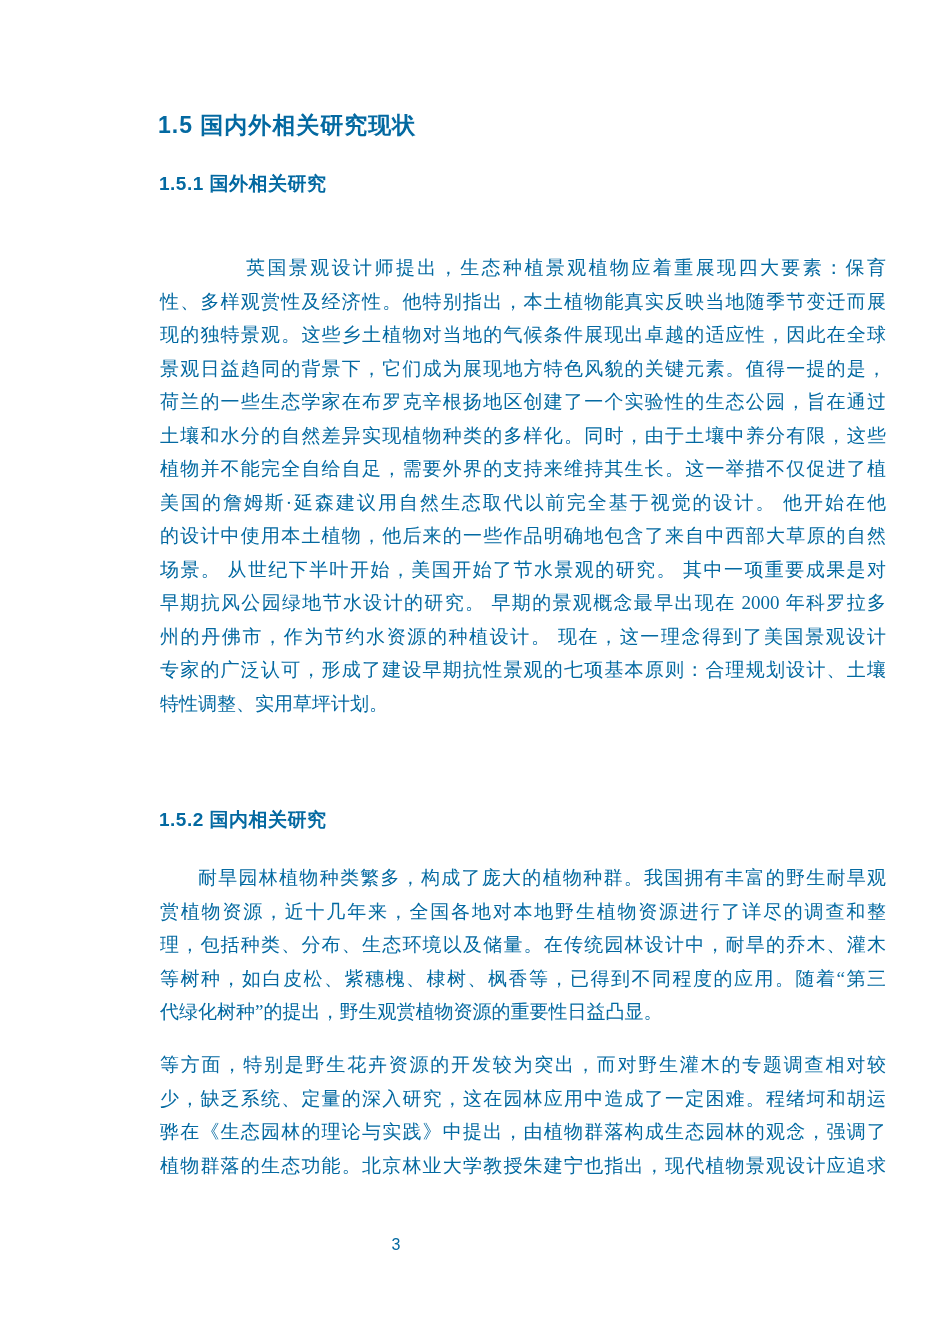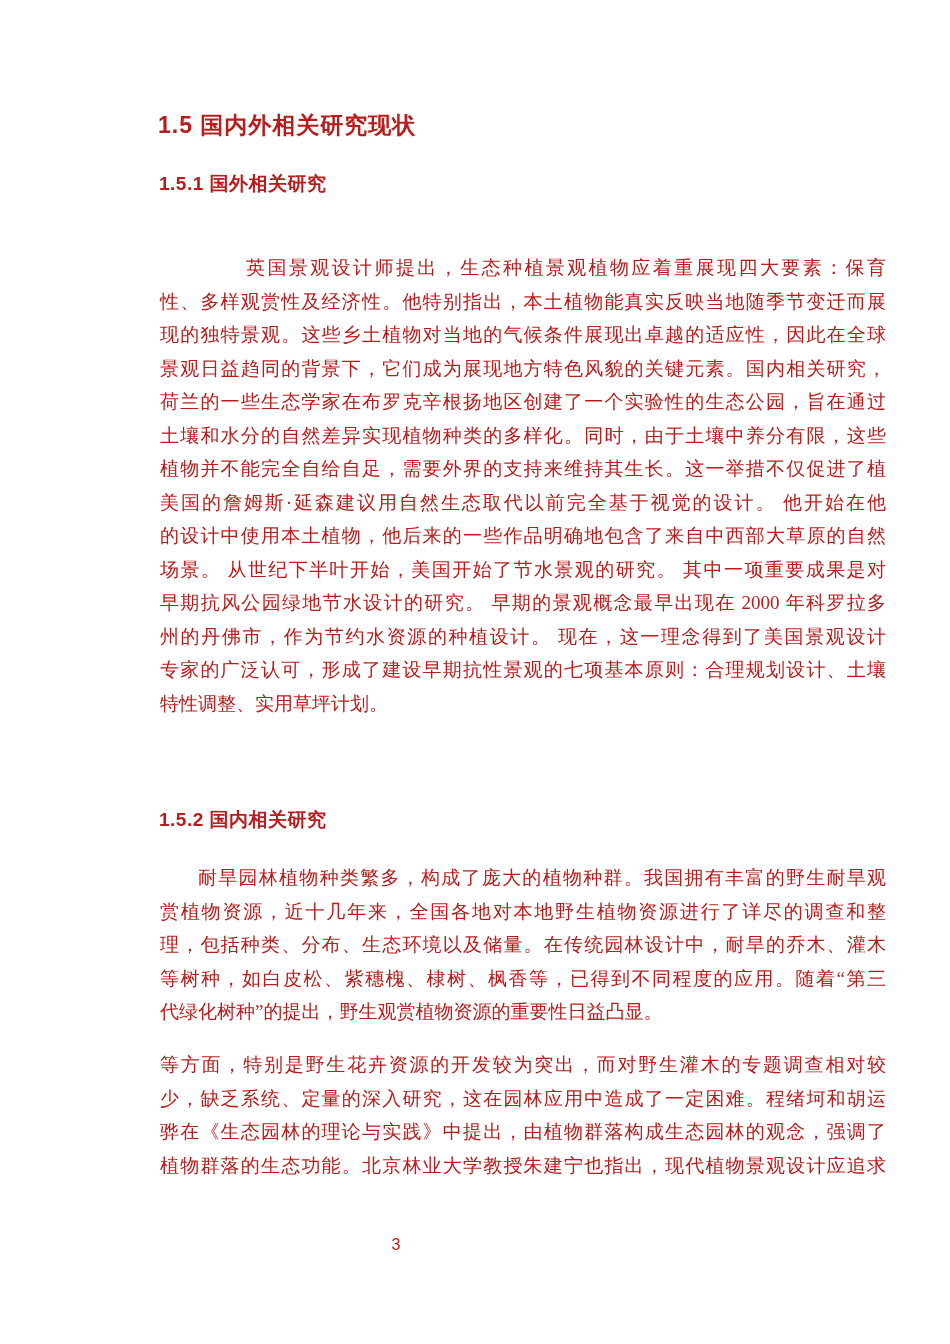--- a/index.html
+++ b/index.html
@@ -2,21 +2,21 @@
 <html><head>
 <meta charset="utf-8">
 <style>
   html, body { margin: 0; padding: 0; background: #888; }
   .page {
     position: relative;
     width: 950px;
     height: 1344px;
     margin: 0 auto;
     background: #ffffff;
-    color: #b91c1c;
+    color: #0369a1;
     font-family: "Liberation Serif", "DejaVu Serif", serif;
     overflow: hidden;
   }
   .heading-main {
     position: absolute;
     left: 158px;
     top: 110px;
     margin: 0;
     font-family: "Liberation Sans", "DejaVu Sans", sans-serif;
     font-weight: bold;
@@ -74,21 +74,21 @@
 <div class="page">
 
   <h1 class="heading-main">1.5 国内外相关研究现状</h1>
 
   <h2 class="heading-sub h-151">1.5.1 国外相关研究</h2>
 
   <div class="para p1 indent-lg">
       <div class="tline first">英国景观设计师提出，生态种植景观植物应着重展现四大要素：保育</div>
       <div class="tline">性、多样观赏性及经济性。他特别指出，本土植物能真实反映当地随季节变迁而展</div>
       <div class="tline">现的独特景观。这些乡土植物对当地的气候条件展现出卓越的适应性，因此在全球</div>
-      <div class="tline">景观日益趋同的背景下，它们成为展现地方特色风貌的关键元素。国内相关研究，</div>
+      <div class="tline">景观日益趋同的背景下，它们成为展现地方特色风貌的关键元素。值得一提的是，</div>
       <div class="tline">荷兰的一些生态学家在布罗克辛根扬地区创建了一个实验性的生态公园，旨在通过</div>
       <div class="tline">土壤和水分的自然差异实现植物种类的多样化。同时，由于土壤中养分有限，这些</div>
       <div class="tline">植物并不能完全自给自足，需要外界的支持来维持其生长。这一举措不仅促进了植</div>
       <div class="tline">美国的詹姆斯·延森建议用自然生态取代以前完全基于视觉的设计。 他开始在他</div>
       <div class="tline">的设计中使用本土植物，他后来的一些作品明确地包含了来自中西部大草原的自然</div>
       <div class="tline">场景。 从世纪下半叶开始，美国开始了节水景观的研究。 其中一项重要成果是对</div>
       <div class="tline">早期抗风公园绿地节水设计的研究。 早期的景观概念最早出现在 2000 年科罗拉多</div>
       <div class="tline">州的丹佛市，作为节约水资源的种植设计。 现在，这一理念得到了美国景观设计</div>
       <div class="tline">专家的广泛认可，形成了建设早期抗性景观的七项基本原则：合理规划设计、土壤</div>
       <div class="tline last">特性调整、实用草坪计划。</div>

